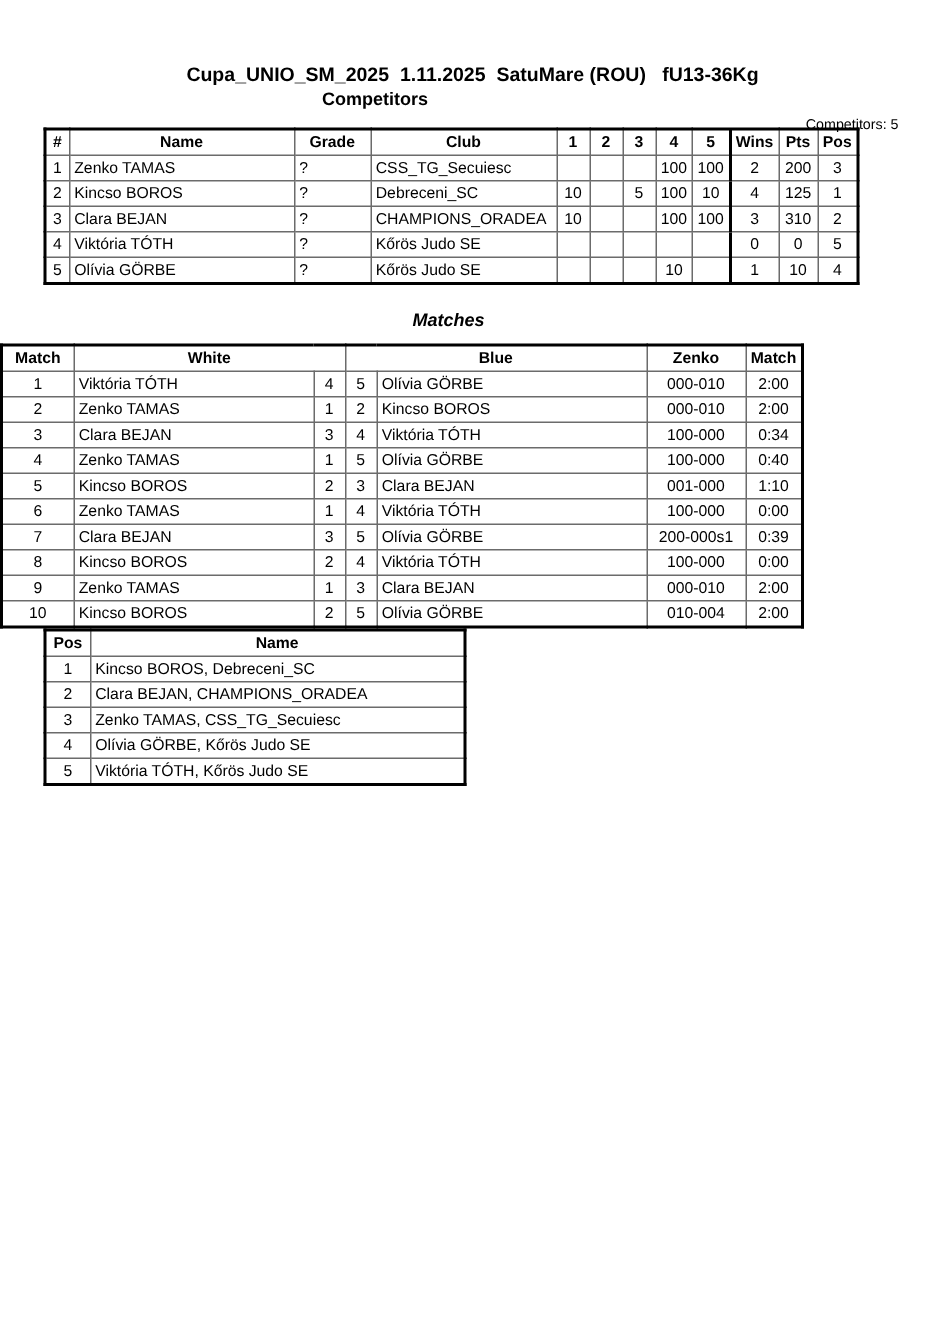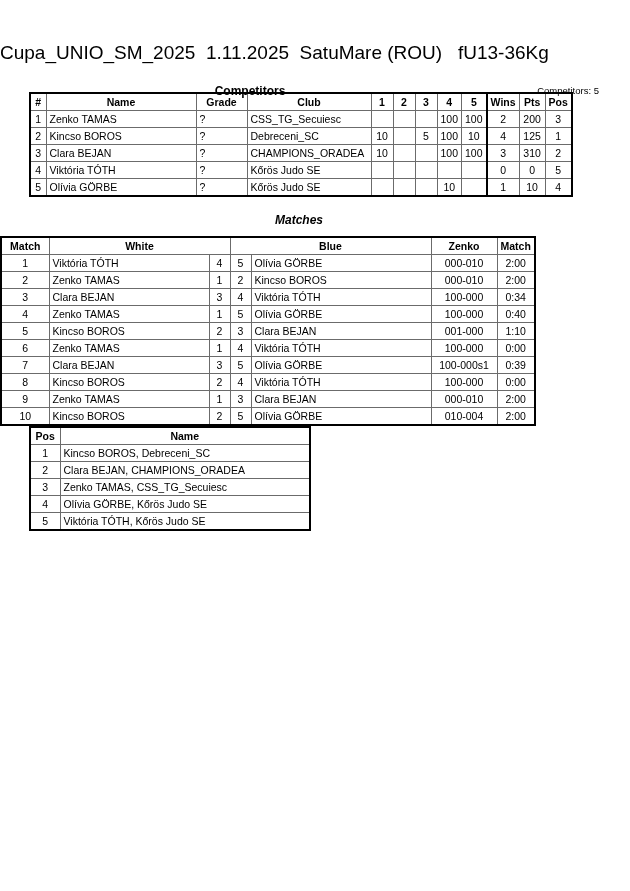--- a/index.html
+++ b/index.html
@@ -5,32 +5,32 @@
   html, body { margin: 0; padding: 0; }
   body {
     width: 630px; height: 891px;
     background: #ffffff; color: #000000;
     font-family: "Liberation Sans", sans-serif;
     overflow: hidden;
   }
   .page { position: relative; width: 630px; height: 891px; }
   .title {
     margin-top: 43px;
-    width: 544px;
+    width: 630px;
     text-align: center;
-    font-size: 19px;
-    font-weight: normal;
+    font-size: 13px;
+    font-weight: bold;
     white-space: pre;
     line-height: 1.1;
   }
   .header-row { position: relative; height: 22px; margin-top: 2px; }
   .section-heading {
     font-size: 12px; font-weight: bold; text-align: center;
   }
-  .competitors-heading { position: absolute; left: 0; top: 18px; width: 500px; }
+  .competitors-heading { position: absolute; left: 0; top: 0; width: 500px; }
   .competitors-count { position: absolute; right: 31px; top: 19px; font-size: 9.5px; }
   .matches-heading { width: 542px; margin: 16px 0 9px 28px; font-style: italic; }
   .results-heading { width: 288px; margin: 17px 0 9px 29px; }
 
   table.grid {
     border-collapse: collapse;
     table-layout: fixed;
     font-size: 10.5px;
     border: 2px solid #000;
   }
@@ -242,21 +242,21 @@
         <td>Viktória TÓTH</td>
         <td class="c">100-000</td>
         <td class="c">0:00</td>
       </tr>
       <tr>
         <td class="c">7</td>
         <td class="bold">Clara BEJAN</td>
         <td class="c">3</td>
         <td class="c">5</td>
         <td>Olívia GÖRBE</td>
-        <td class="c">100-000s1</td>
+        <td class="c">200-000s1</td>
         <td class="c">0:39</td>
       </tr>
       <tr>
         <td class="c">8</td>
         <td class="bold">Kincso BOROS</td>
         <td class="c">2</td>
         <td class="c">4</td>
         <td>Viktória TÓTH</td>
         <td class="c">100-000</td>
         <td class="c">0:00</td>

